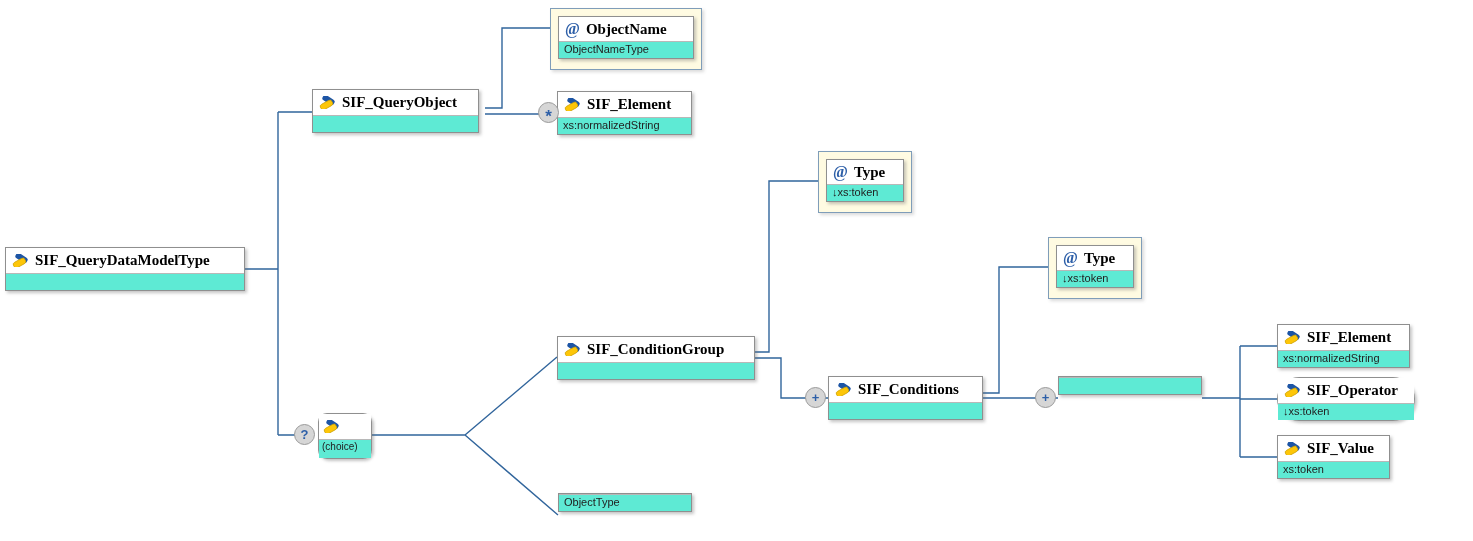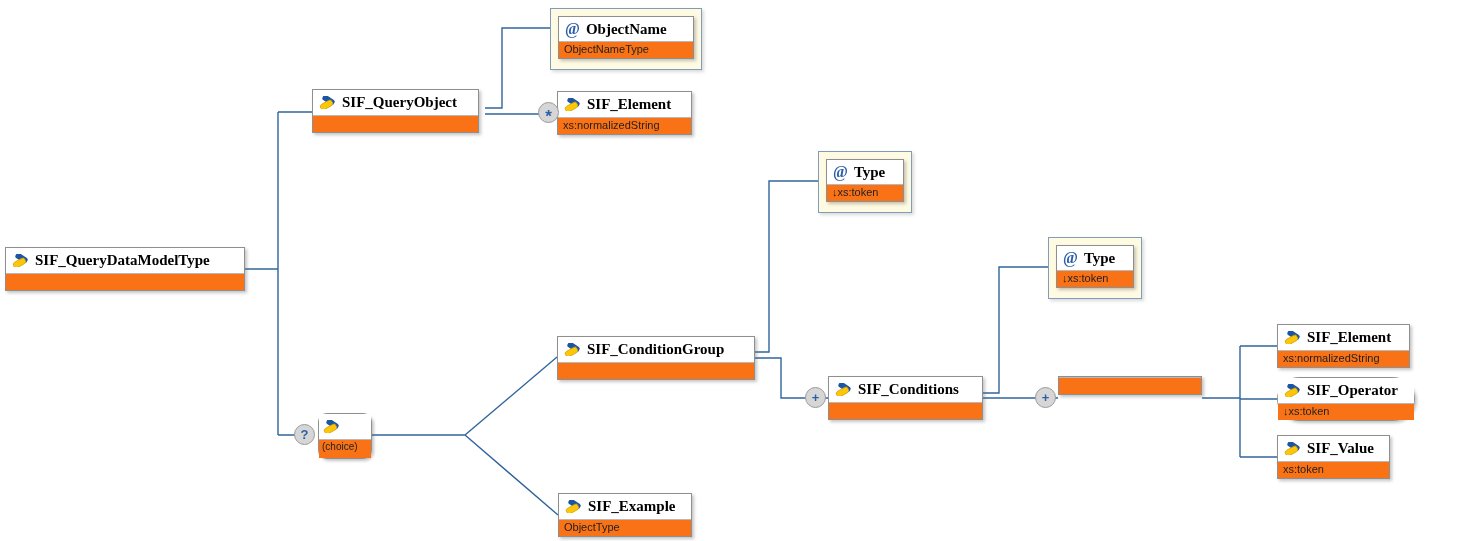--- a/index.html
+++ b/index.html
@@ -15,21 +15,21 @@
     border:1px solid #8f8f8f; background:#ffffff;
     box-shadow:2px 2px 3px rgba(110,110,110,0.40);
     box-sizing:content-box;
   }
   .node .title {
     height:25px; display:flex; align-items:center; gap:6px;
     padding:0 6px; background:#ffffff; white-space:nowrap;
   }
   .node .label { font-weight:bold; font-size:15px; color:#000;font-family:Liberation Serif, serif; }
   .node .strip {
-    height:15px; background:#f97316; border-top:1px solid #b8b8b8;
+    height:15px; background:#5eead4; border-top:1px solid #b8b8b8;
     font-size:11px; color:#222; padding:1px 4px 0 5px; white-space:nowrap;
     overflow:hidden;
   }
   .el-icon { display:inline-flex; flex:0 0 auto; }
 
   
   .attr-wrap {
     position:absolute; z-index:2;
     background:#fffbe2; border:1px solid #7f9db9;
     box-shadow:2px 2px 3px rgba(110,110,110,0.25);
@@ -215,29 +215,20 @@
         <svg width="17" height="13" viewBox="0 0 17 13">
             <rect x="3" y="1" width="13" height="6" rx="2.5" transform="rotate(33 9.5 4)" fill="#1d55a5"></rect>
             <rect x="1" y="6" width="13" height="6" rx="2.5" transform="rotate(-29 7.5 9)" fill="#fdc608" stroke="#caa005" stroke-width="0.7"></rect>
           </svg>
       </span>
     </div>
     <div class="strip choice-strip">(choice)</div>
   </div>
 
   <div class="node" style="left:558px; top:493px; width:132px;">
-    <div class="title">
-      <span class="el-icon">
-        <svg width="17" height="13" viewBox="0 0 17 13">
-            <rect x="3" y="1" width="13" height="6" rx="2.5" transform="rotate(33 9.5 4)" fill="#1d55a5"></rect>
-            <rect x="1" y="6" width="13" height="6" rx="2.5" transform="rotate(-29 7.5 9)" fill="#fdc608" stroke="#caa005" stroke-width="0.7"></rect>
-          </svg>
-      </span>
-      <span class="label">SIF_Example</span>
-    </div>
     <div class="strip">ObjectType</div>
   </div>
 
   <div class="occ star" style="left:538px; top:102px;">
       <span>*</span>
     </div>
   <div class="occ" style="left:805px; top:387px;">
       <span>+</span>
     </div>
   <div class="occ" style="left:1035px; top:387px;">

